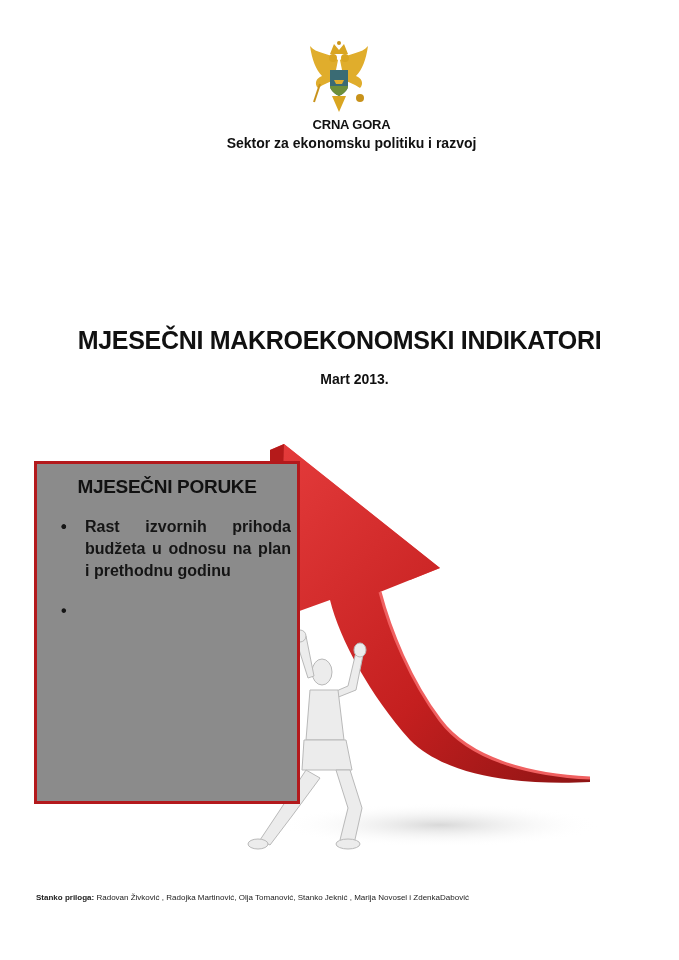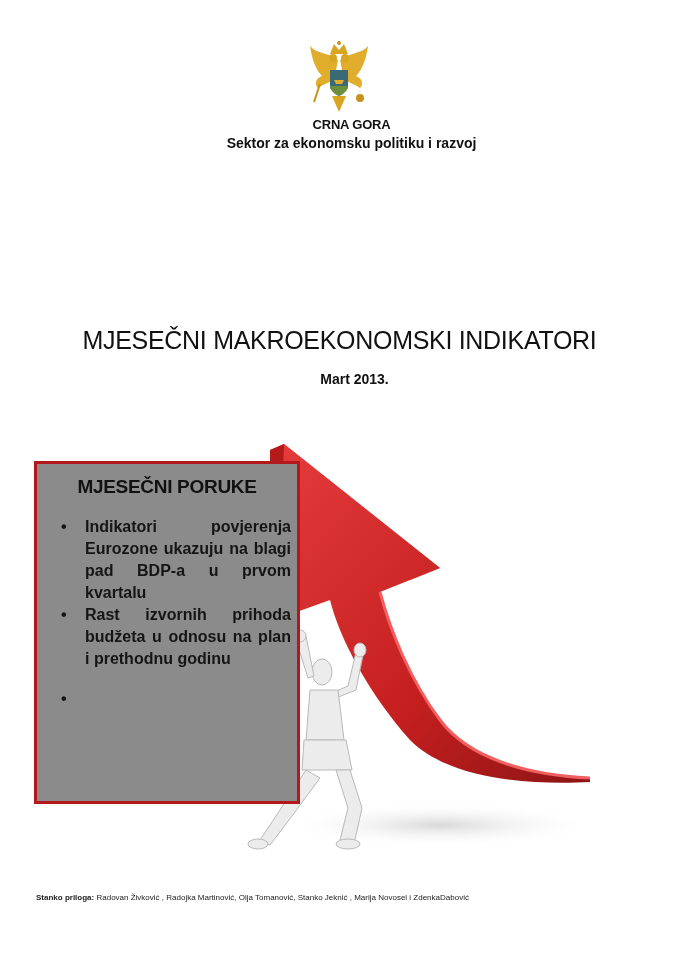--- a/index.html
+++ b/index.html
@@ -3,21 +3,21 @@
 <meta charset="utf-8">
 <style>
   html, body { margin: 0; padding: 0; background: #ffffff; }
   body { width: 679px; height: 960px; position: relative; overflow: hidden;
          font-family: "Liberation Sans", "DejaVu Sans", sans-serif; color: #111; }
   .crest { position: absolute; left: 308px; top: 40px; width: 62px; height: 74px; }
   .header { position: absolute; left: 12px; width: 679px; text-align: center; top: 116px; }
   .header .l1, .header .l2 { font-size: 13px; font-weight: bold; line-height: 18px; letter-spacing: -0.2px; }
   .header .l3 { font-size: 14px; font-weight: bold; line-height: 19px; }
   .title { position: absolute; top: 326px; left: 0; width: 679px; text-align: center;
-           font-size: 25px; font-weight: normal; letter-spacing: -0.3px; }
+           font-size: 25px; font-weight: bold; letter-spacing: -0.3px; }
   .subtitle { position: absolute; top: 371px; left: 0; width: 679px; text-align: center;
               font-size: 14px; font-weight: bold; padding-left: 15px; }
   .illus { position: absolute; left: 240px; top: 440px; width: 360px; height: 420px; }
   .box { position: absolute; left: 34px; top: 461px; width: 260px; height: 337px;
          background: #8b8b8b; border: 3px solid #b3191c; }
   .box .bt { text-align: center; font-size: 19px; font-weight: bold; margin-top: 12px; letter-spacing: -0.3px; }
   .box ul { list-style: none; margin: 18px 0 0 0; padding: 0; }
   .box li { position: relative; padding-left: 48px; padding-right: 6px; font-size: 16px;
             font-weight: bold; line-height: 22px; text-align: justify; text-align-last: left; color: #151515; }
   .box li .bullet { position: absolute; left: 24px; top: 0; font-size: 16px; }
@@ -89,21 +89,20 @@
     <ellipse cx="18" cy="404" rx="10" ry="5"></ellipse>
     <ellipse cx="108" cy="404" rx="12" ry="5"></ellipse>
   </g>
 </svg>
 
 <div class="box">
   <div class="bt">MJESEČNI PORUKE</div>
   <ul>
     <li>
       <span class="bullet">•</span>
-      <span>Indikatori povjerenja Eurozone ukazuju na blagi pad BDP-a u prvom kvartalu</span>
     </li>
     <li>
       <span class="bullet">•</span>
       <span>Rast izvornih prihoda budžeta u odnosu na plan i prethodnu godinu</span>
     </li>
     <li class="gap">
       <span class="bullet">•</span>
     </li>
   </ul>
 </div>

